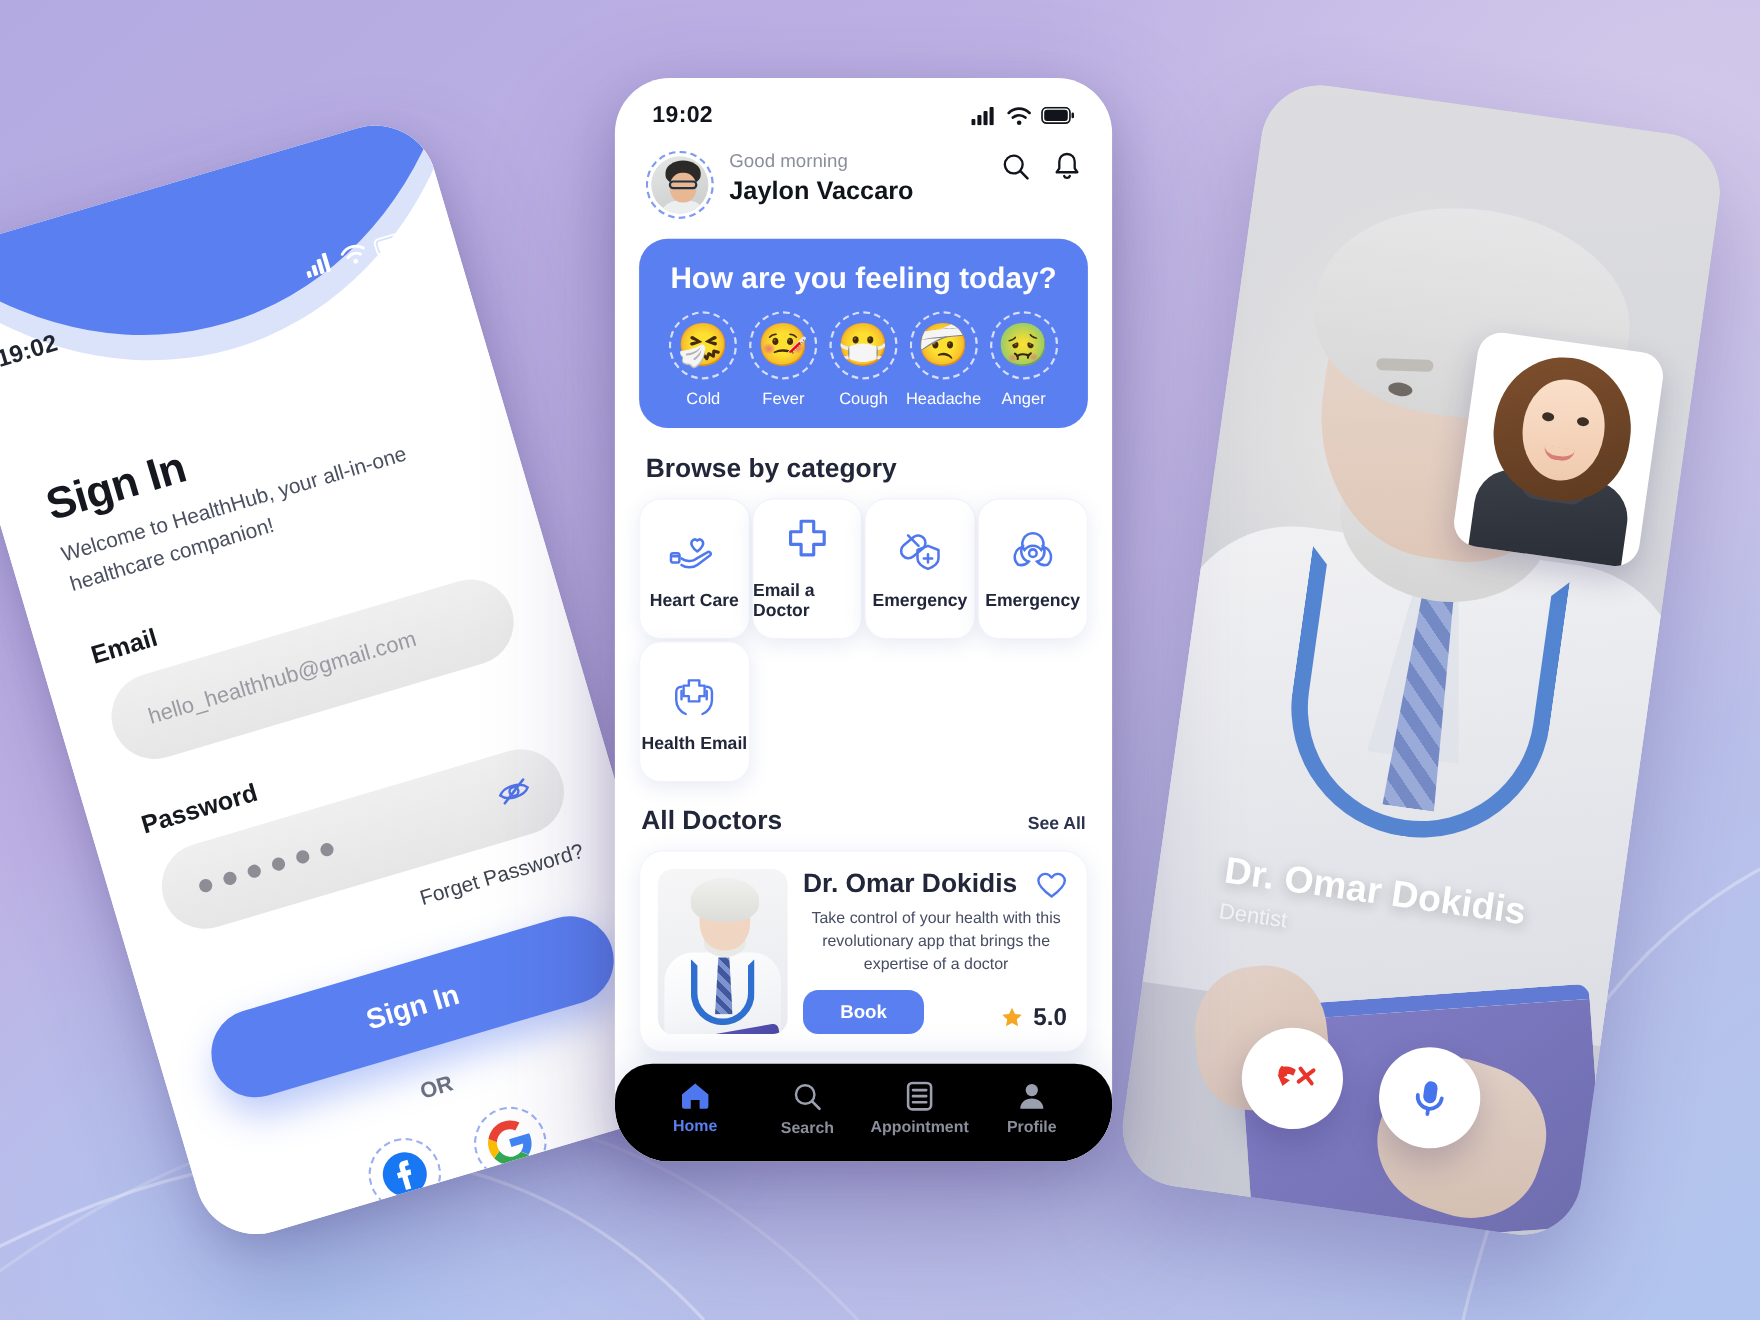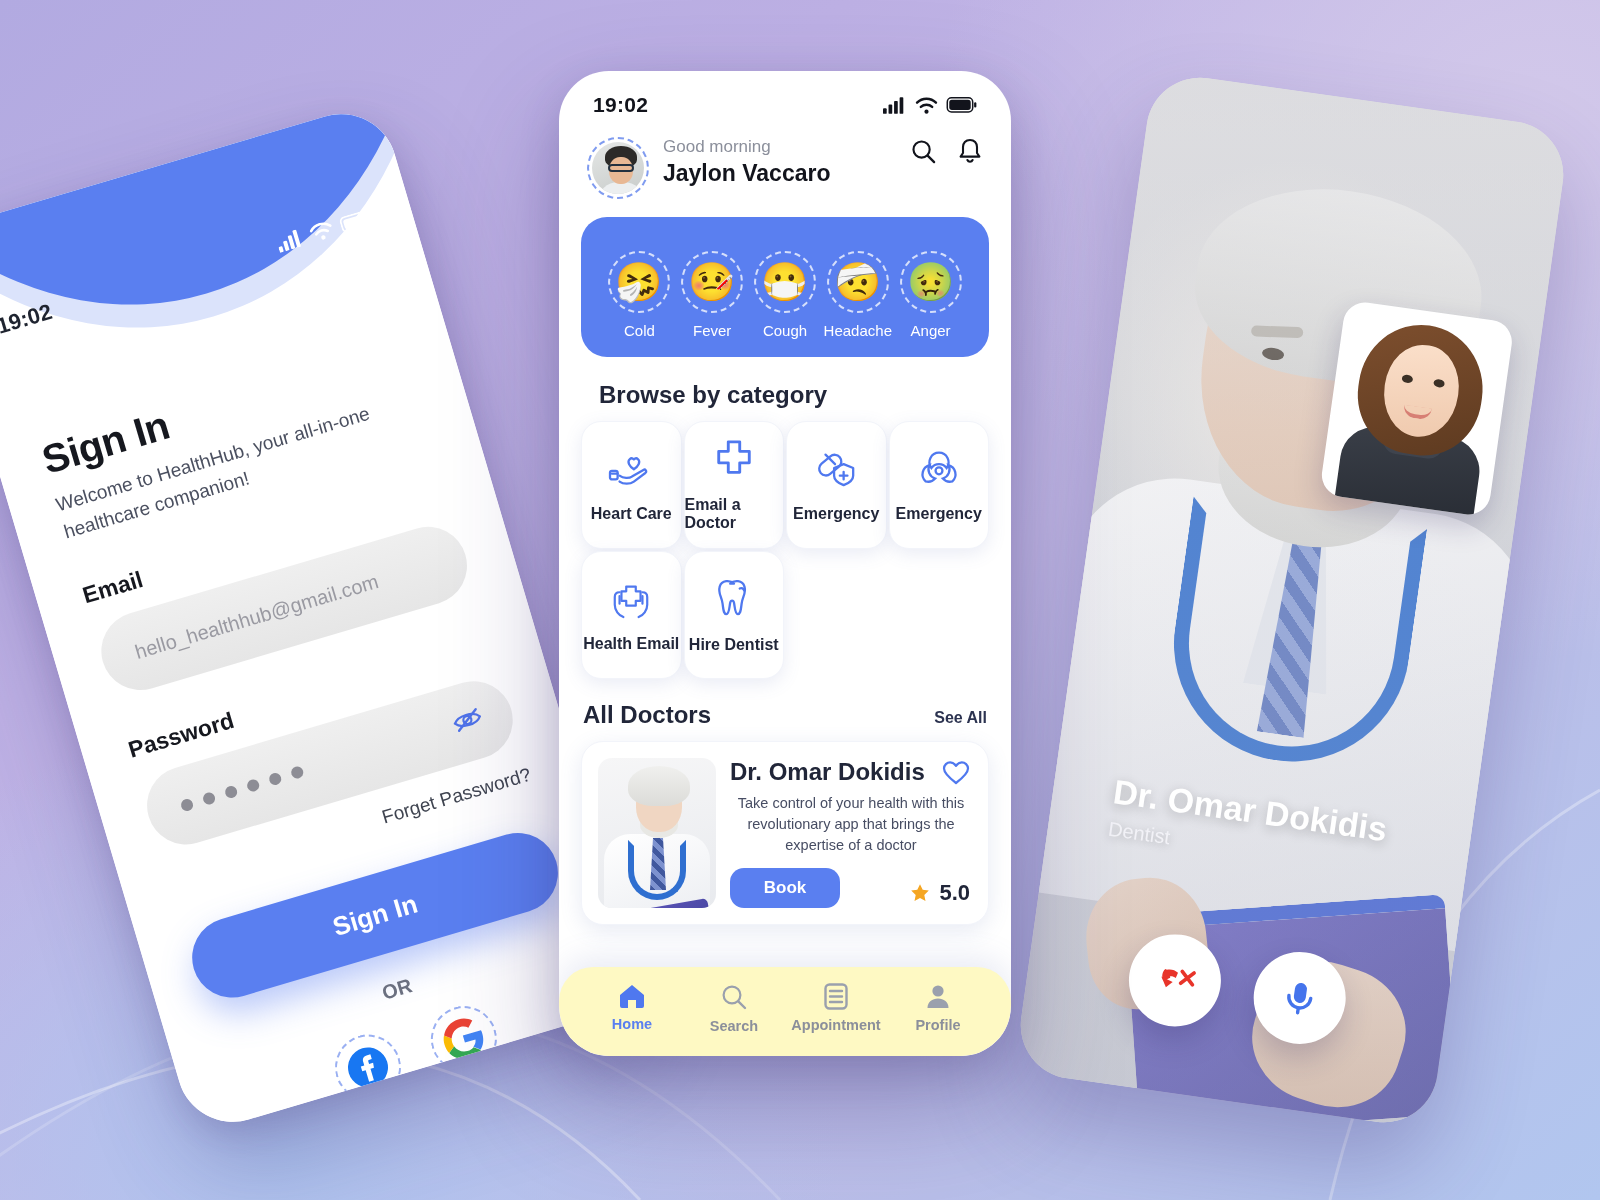--- a/index.html
+++ b/index.html
@@ -177,21 +177,21 @@
                 background:#c6d2f8; border-radius:0 0 24px 24px; z-index:-1; }
   .mood-t { text-align:center; color:#fff; font-size:27px; font-weight:800; line-height:1.2; }
   .mood-row { display:flex; justify-content:space-between; margin-top:14px; padding:0 6px; }
   .mood-i { width:76px; text-align:center; }
   .emo-ring { width:62px; height:62px; margin:0 auto; border-radius:50%;
               border:2px dashed rgba(255,255,255,.75); display:flex;
               align-items:center; justify-content:center; }
   .emo { font-size:38px; line-height:1; }
   .mood-l { color:#fff; font-size:15px; margin-top:9px; }
 
-  .sec-t { font-size:24px; font-weight:700; color:#212639; padding:24px 40px 0; }
+  .sec-t { font-size:24px; font-weight:700; color:#212639; padding:24px 28px 0; }
   .cats { padding:12px 22px 0; display:grid; grid-template-columns:repeat(4,1fr); gap:2px; }
   .cat { background:#fff; border-radius:20px; height:128px;
          box-shadow:0 5px 18px rgba(90,110,180,.13); border:1px solid #f2f4fa;
          display:flex; flex-direction:column; align-items:center; justify-content:center; gap:12px; }
   .cat-l { font-size:16px; font-weight:700; color:#212639; }
 
   .allrow { display:flex; align-items:baseline; justify-content:space-between; padding:22px 24px 0; }
   .allrow .sa { font-size:16px; font-weight:600; color:#2c3350; }
   .dcard { margin:12px 22px 0; background:#fff; border-radius:22px; padding:16px;
            box-shadow:0 6px 22px rgba(90,110,180,.14); border:1px solid #f2f4fa;
@@ -215,21 +215,21 @@
             background:linear-gradient(150deg,#5f58bd,#403f97); transform:rotate(-10deg); border-radius:5px; }
   .dinfo { flex:1; min-width:0; }
   .dname { font-size:24px; font-weight:700; color:#212639; }
   .ddesc { font-size:14.5px; color:#474d63; line-height:1.45; margin-top:7px;text-align:center; }
   .dbtn  { margin-top:12px; width:110px; height:40px; border-radius:14px; background:#5a7ff0;
            color:#fff; font-size:17px; font-weight:700; display:flex; align-items:center; justify-content:center; }
   .dheart{ position:absolute; right:18px; top:18px; }
   .drate { position:absolute; right:18px; bottom:18px; display:flex; align-items:center; gap:7px;
            font-size:22px; font-weight:700; color:#212639; }
 
-  .tabbar { margin-top:auto; background:#fef9c3; border-radius:34px 34px 50px 50px;
+  .tabbar { margin-top:auto; background:#000000; border-radius:34px 34px 50px 50px;
             padding:16px 26px 22px; display:flex; justify-content:space-between;
             box-shadow:0 -10px 30px rgba(90,110,180,.13); position:relative; z-index:5; }
   .tab { display:flex; flex-direction:column; align-items:center; gap:7px; width:94px; }
   .tab span { font-size:14.5px; color:#8b8f9b; font-weight:600; }
   .tab.active span { color:#5a7ff0; }
 </style>
 </head>
 <body>
 
 <svg class="bg-arcs" viewBox="0 0 1600 1200" preserveAspectRatio="none">
@@ -421,20 +421,21 @@
         <svg width="26" height="28" viewBox="0 0 26 28">
           <path d="M13 3 c-4.4 0-7 3-7 7 v6 l-2.4 3.6 h18.8 L20 16 v-6 c0-4-2.6-7-7-7z" fill="none" stroke="#12141c" stroke-width="2.1" stroke-linejoin="round"></path>
           <path d="M10.4 23 a2.8 2.8 0 0 0 5.2 0" fill="none" stroke="#12141c" stroke-width="2.1" stroke-linecap="round"></path>
         </svg>
       </span>
     </div>
   </div>
 
   <div class="mood">
     <div class="mood-ghost"></div>
+    <div class="mood-t">How are you feeling today?</div>
     <div class="mood-row">
       <div class="mood-i">
         <div class="emo-ring">
             <span class="emo">🤧</span>
           </div>
         <div class="mood-l">Cold</div>
       </div>
       <div class="mood-i">
         <div class="emo-ring">
             <span class="emo">🤒</span>
@@ -513,29 +514,20 @@
       <span>
         <svg width="46" height="42" viewBox="0 0 48 44" fill="none" stroke="#4f78ef" stroke-width="2.3" stroke-linecap="round" stroke-linejoin="round">
           <path d="M19 10 h10 v5 h5 v10 h-5 v5 h-10 v-5 h-5 v-10 h5z"></path>
           <path d="M12 16 c-3 0-5 2-5 5 v8 c0 6 4 11 9 13 M12 20 v8"></path>
           <path d="M36 16 c3 0 5 2 5 5 v8 c0 6-4 11-9 13 M36 20 v8"></path>
         </svg>
       </span>
       <span class="cat-l">Health Email</span>
     </div>
 
-    <div class="cat">
-      <span>
-        <svg width="40" height="44" viewBox="0 0 42 46" fill="none" stroke="#4f78ef" stroke-width="2.4" stroke-linecap="round" stroke-linejoin="round">
-          <path d="M21 8 c-4-4-13-4-15 3 -2 7 2 10 3 18 1 7 1 11 4 11 3 0 3-7 4-12 .6-3 3.4-3 4 0 1 5 1 12 4 12 3 0 3-4 4-11 1-8 5-11 3-18 -2-7-11-7-15-3z"></path>
-          <path d="M27 13 c2-1 4 0 4.6 2"></path>
-        </svg>
-      </span>
-      <span class="cat-l">Hire Dentist</span>
-    </div>
   </div>
 
   <div class="allrow">
     <div class="sec-t" style="padding:0">All Doctors</div>
     <div class="sa">See All</div>
   </div>
 
   <div class="dcard">
     <div class="dphoto">
       <div class="dp-coat"></div>

